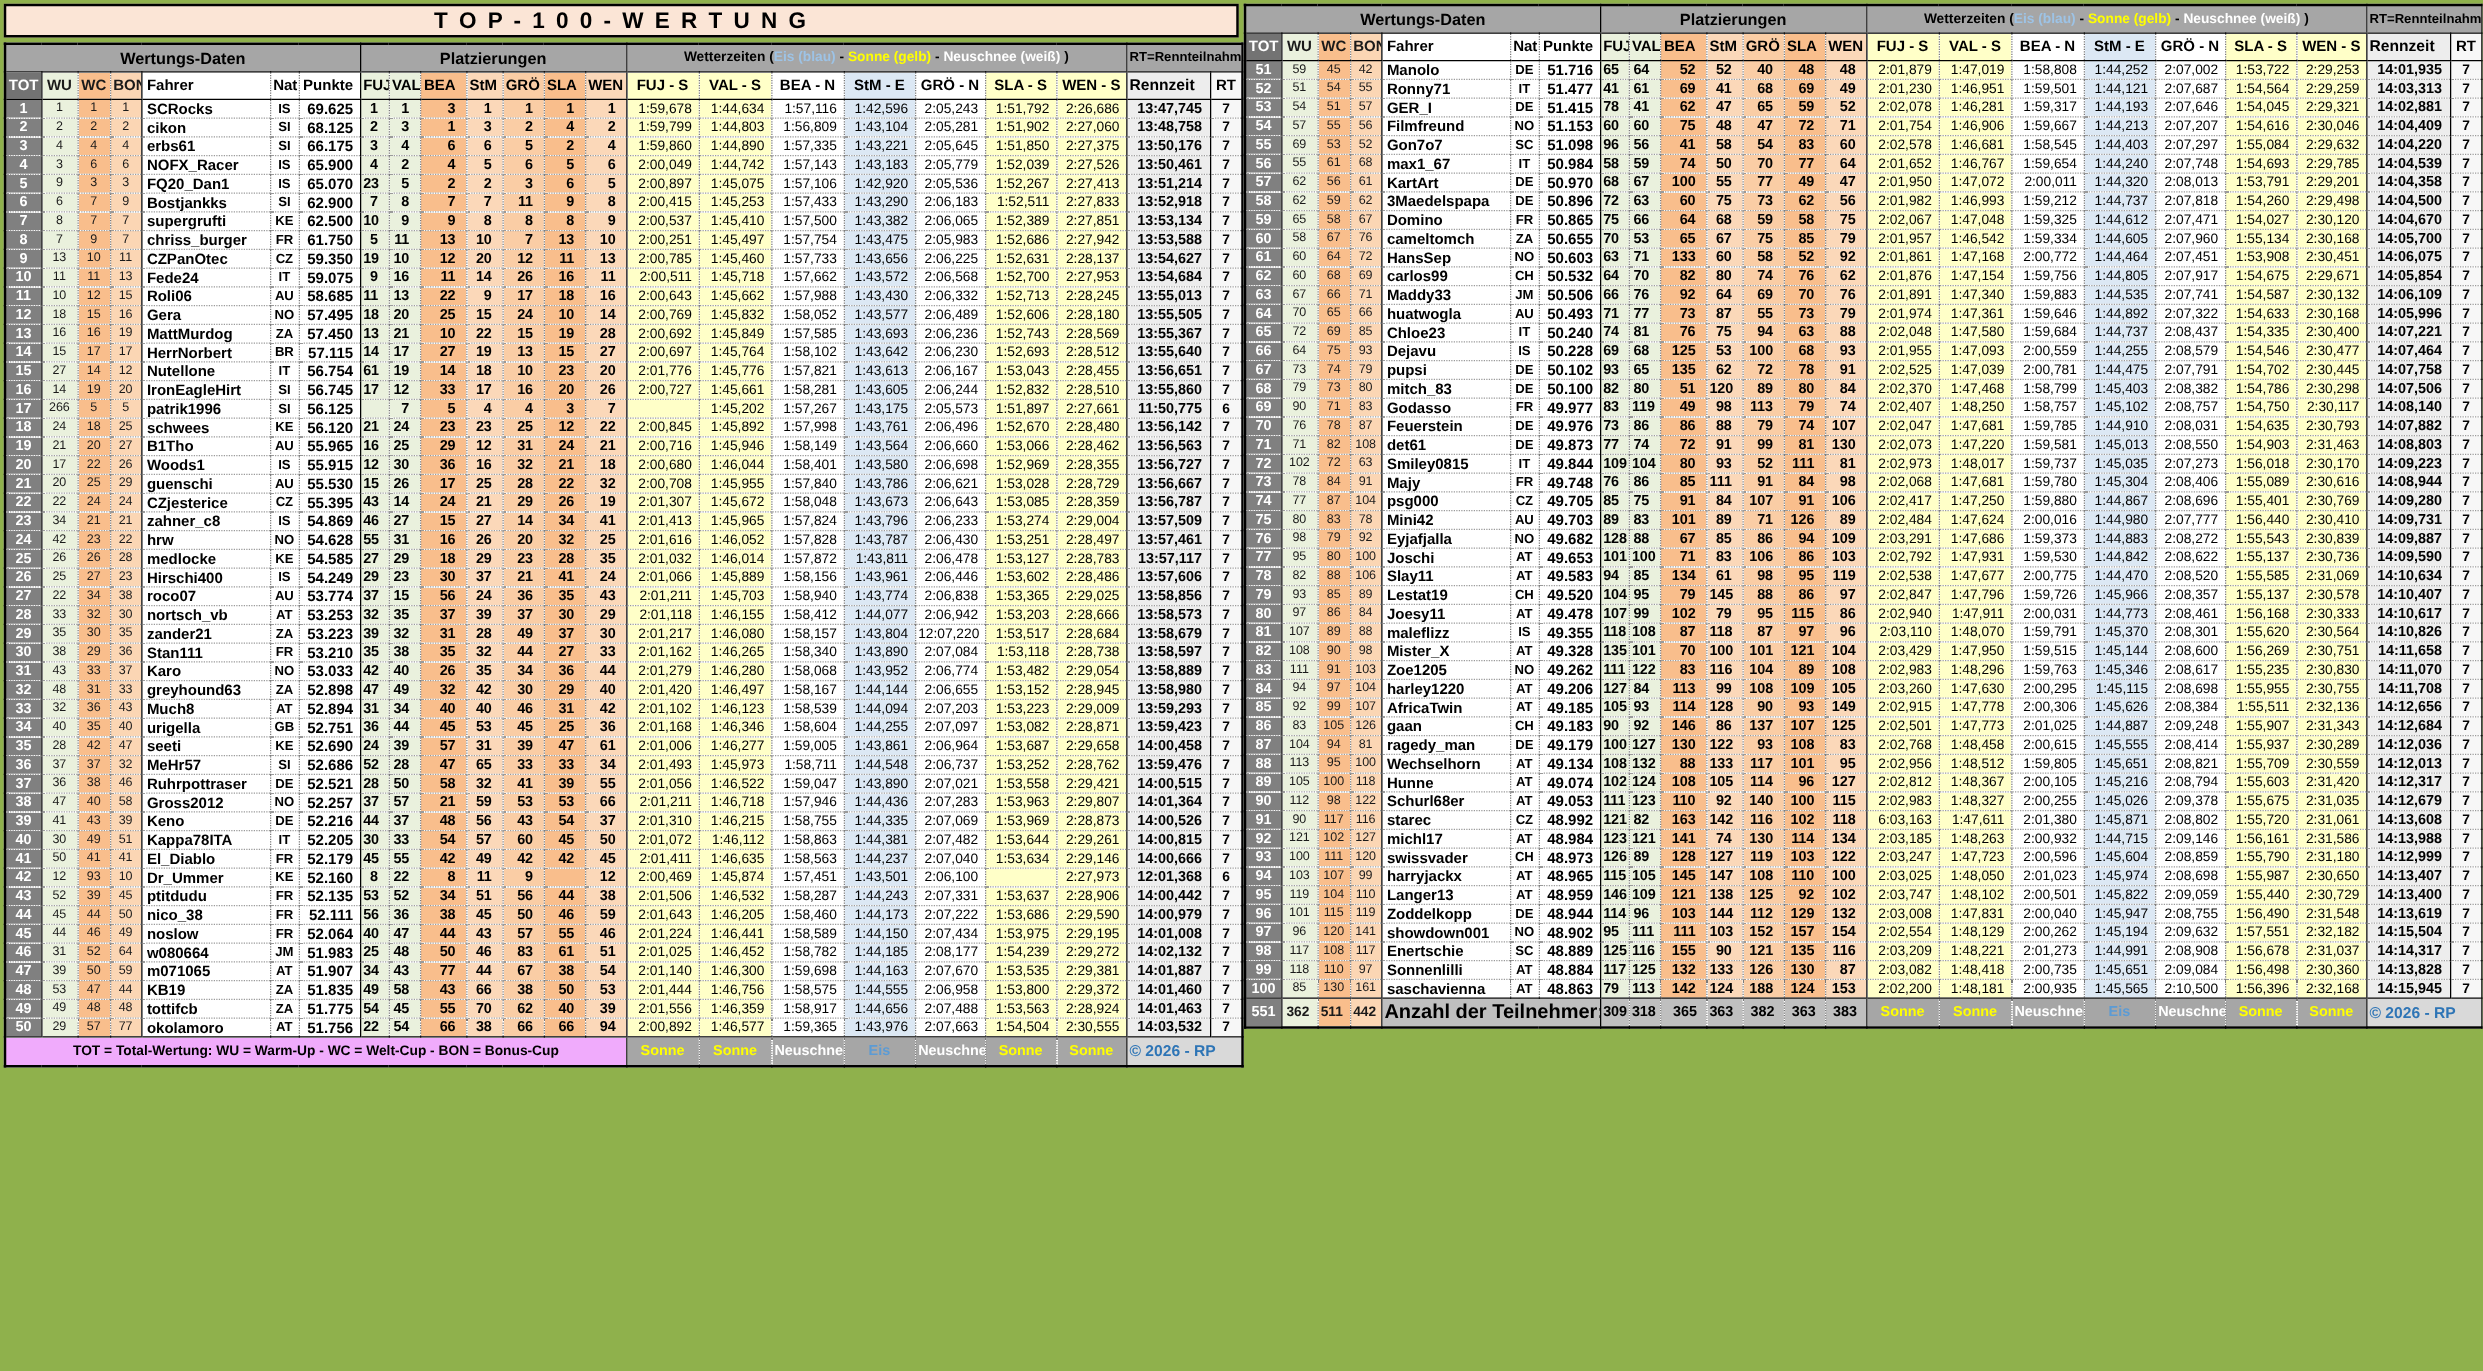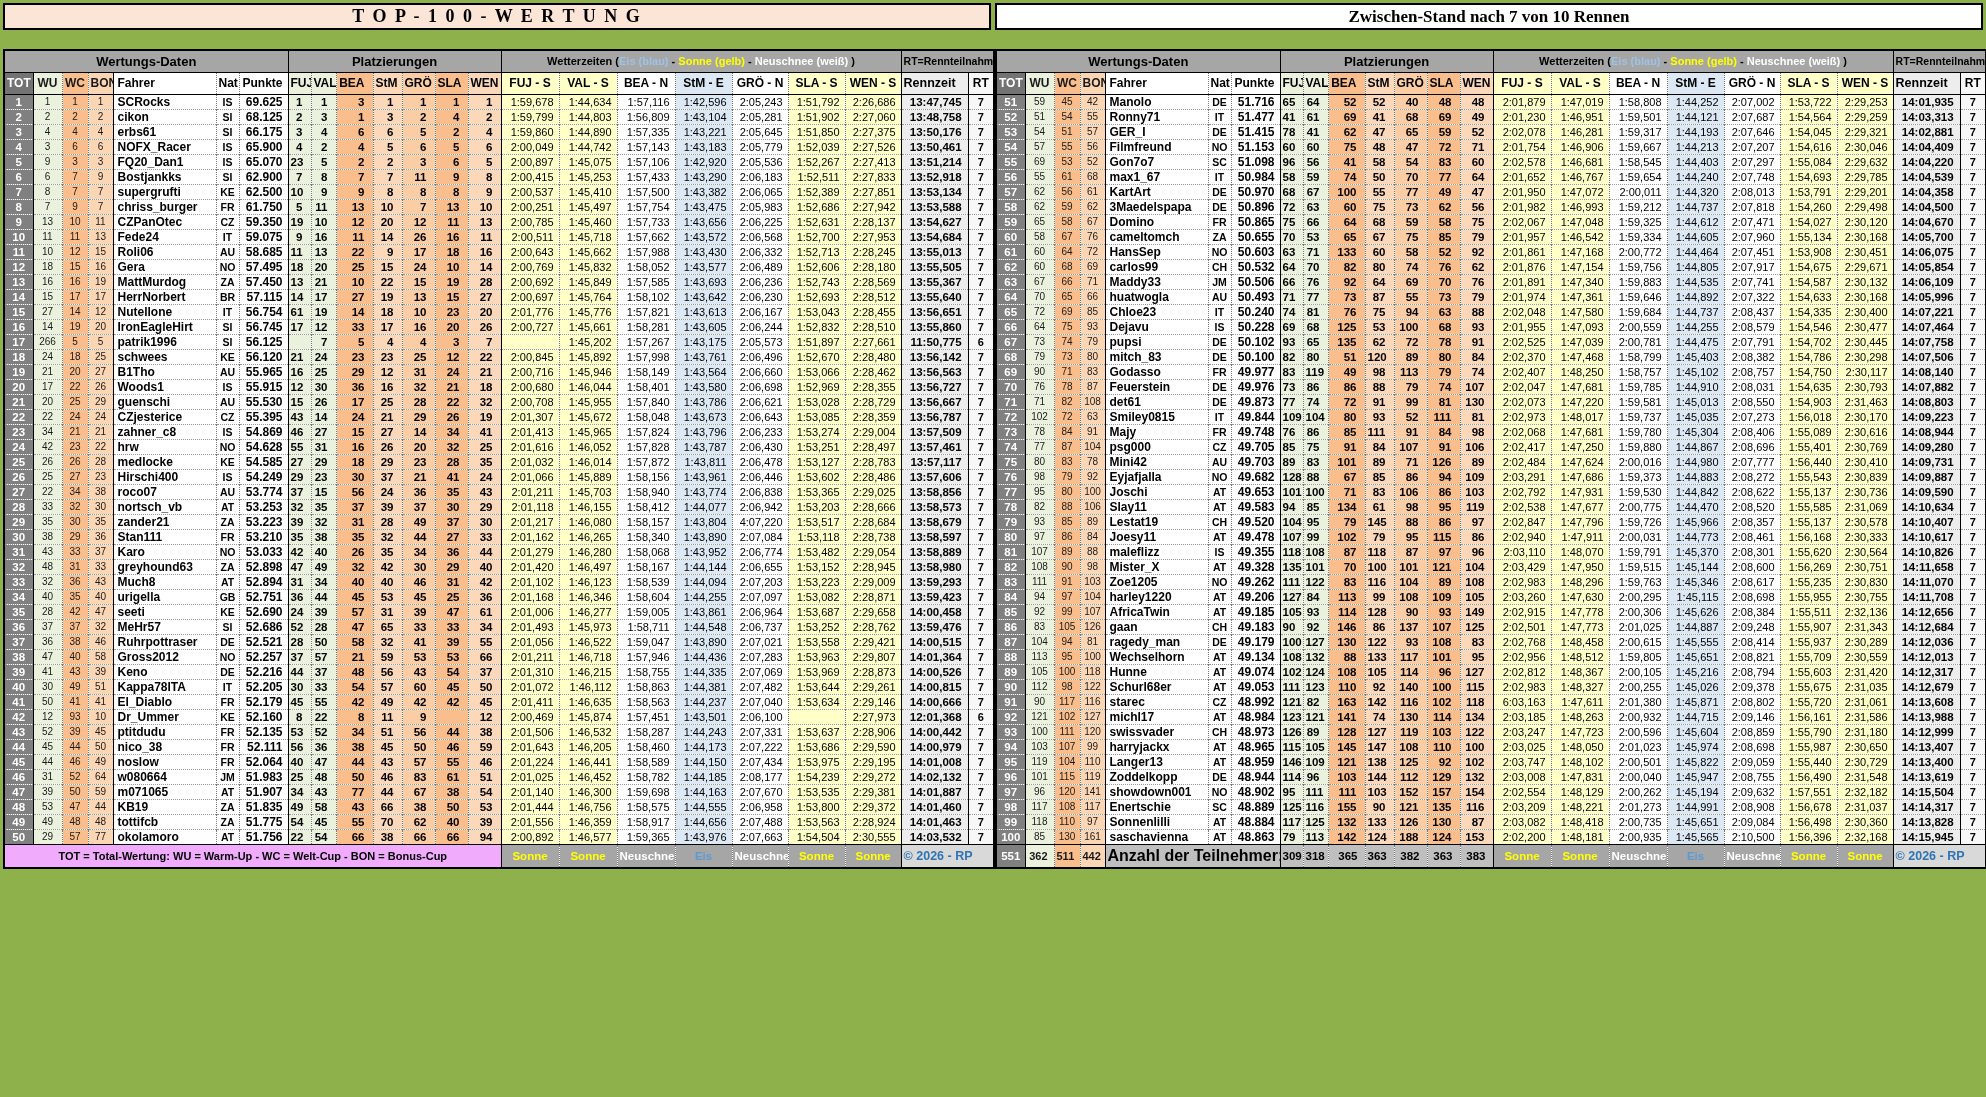--- a/index.html
+++ b/index.html
@@ -8,21 +8,21 @@
     background:#8fb14c;
     font-family:"Liberation Sans",sans-serif;
     color:#000;
     overflow:hidden;
   }
   .wrap{display:flex;gap:4px;padding:3px;box-sizing:border-box;}
   .half{width:988px;flex:0 0 988px;}
   .titlebar{
     height:27px;border:2px solid #000;box-sizing:border-box;
     display:flex;align-items:center;justify-content:center;
-    font-weight:bold;margin-bottom:19px;font-family:Liberation Serif, serif;
+    font-weight:bold;margin-bottom:4px;
   }
   .titlebar.t-left{background:#fbe5d6;font-size:18px;letter-spacing:2px;}
   .titlebar.t-right{background:#ffffff;font-size:17px;}
   table{
     border-collapse:collapse;table-layout:fixed;width:100%;
     height:797px;border:2px solid #000;background:#fff;
   }
   td{
     box-sizing:border-box;overflow:hidden;white-space:nowrap;
     font-size:11px;padding:0 2px;
@@ -850,21 +850,21 @@
             <td class="c-pl c-plgrn">32</td>
             <td class="c-pl c-orA">31</td>
             <td class="c-pl c-orB">28</td>
             <td class="c-pl c-orC">49</td>
             <td class="c-pl c-orA">37</td>
             <td class="c-pl c-orB">30</td>
             <td class="c-tm c-yel bl">2:01,217</td>
             <td class="c-tm c-yel">1:46,080</td>
             <td class="c-tm c-wht">1:58,157</td>
             <td class="c-tm c-ice">1:43,804</td>
-            <td class="c-tm c-wht">4:07,220</td>
+            <td class="c-tm c-wht">12:07,220</td>
             <td class="c-tm c-yel">1:53,517</td>
             <td class="c-tm c-yel">2:28,684</td>
             <td class="c-renn bl">13:58,679</td>
             <td class="c-rt bl">7</td>
           </tr>
           <tr>
             <td class="c-tot">30</td>
             <td class="c-wu bl">38</td>
             <td class="c-wc">29</td>
             <td class="c-bon">36</td>
@@ -1398,21 +1398,20 @@
             <td class="f-weather w-eis">Eis</td>
             <td class="f-weather w-schnee">Neuschnee</td>
             <td class="f-weather w-sonne">Sonne</td>
             <td class="f-weather w-sonne">Sonne</td>
             <td class="f-copy bl" colspan="2">© 2026 - RP</td>
           </tr>
         </tfoot>
     </table>
   </div>
   <div class="half">
-    <div class="titlebar t-right">Zwischen-Stand nach 7 von 10 Rennen</div>
     <table id="t-right">
       <colgroup>
         <col style="width:29px">
           <col style="width:29px">
           <col style="width:26px">
           <col style="width:25px">
         <col style="width:103px">
           <col style="width:23px">
           <col style="width:49px">
         <col style="width:23px">

